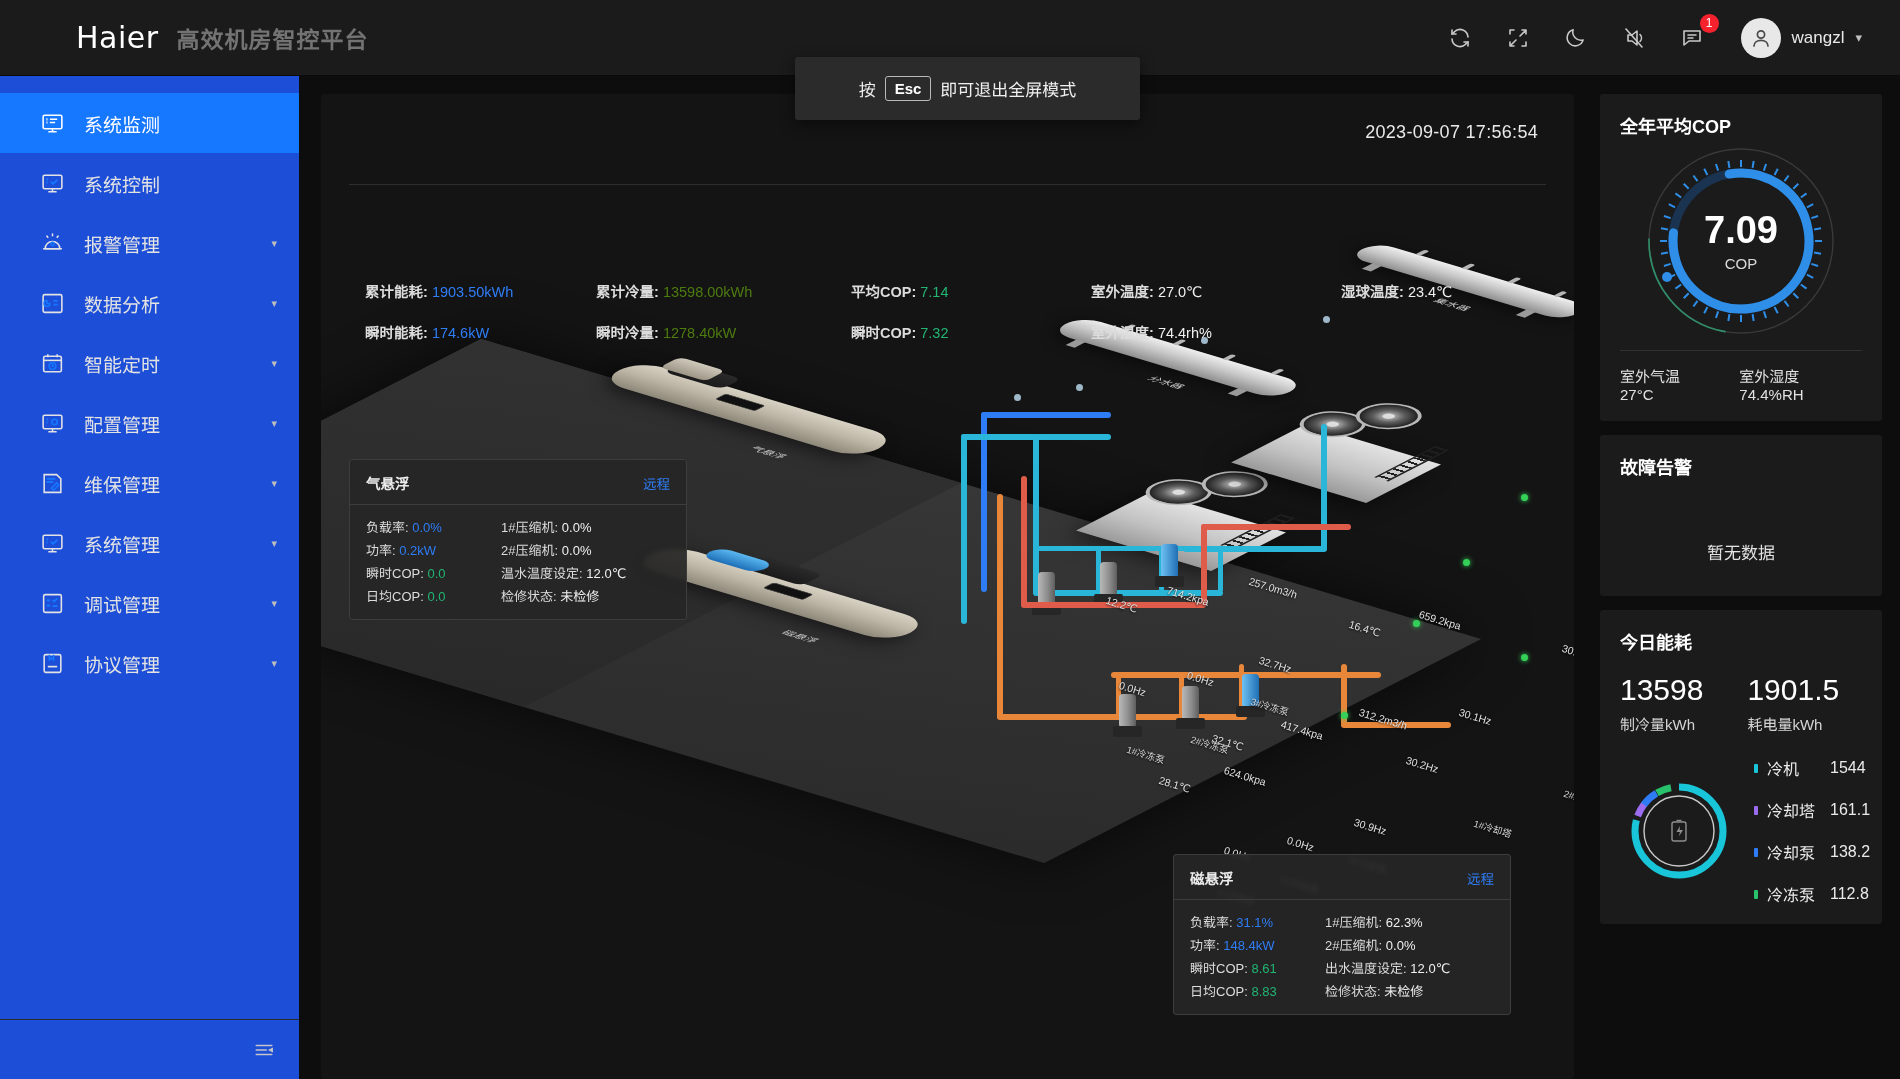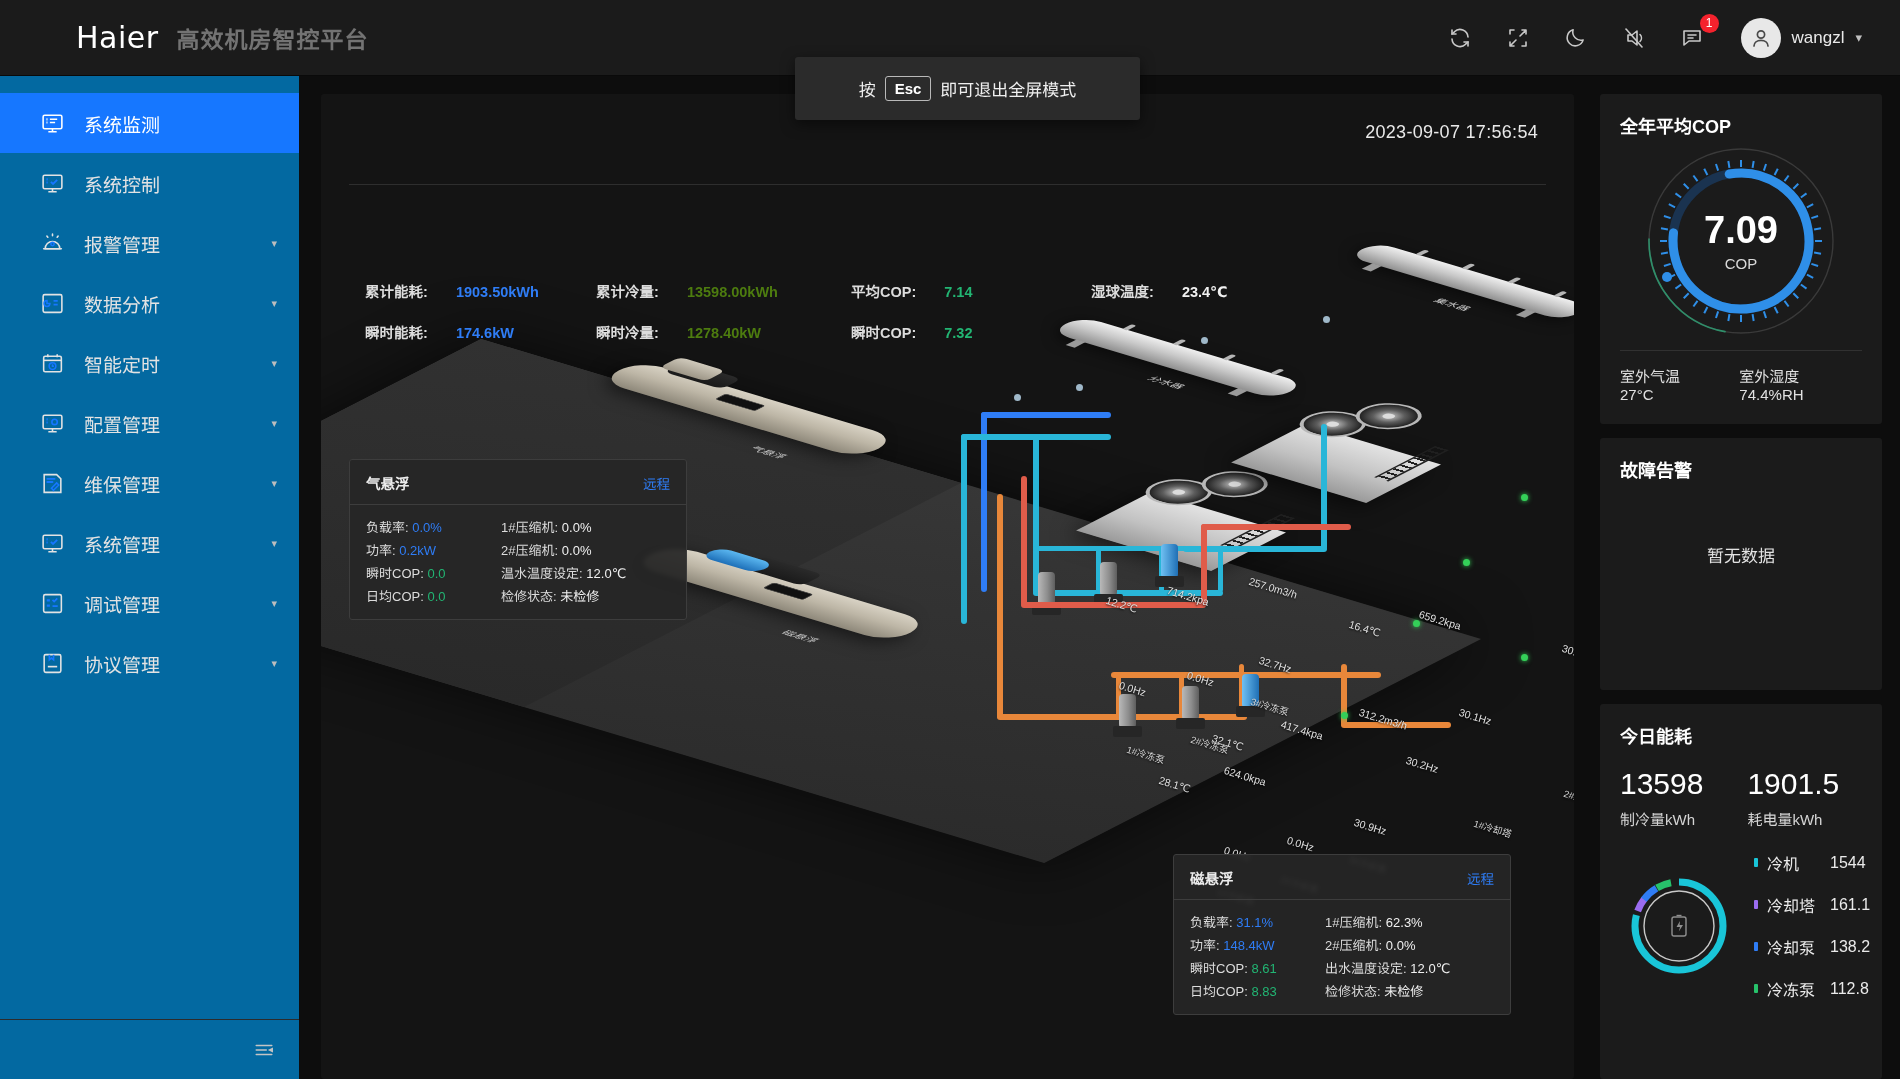--- a/index.html
+++ b/index.html
@@ -49,21 +49,21 @@
     width: 40px; height: 40px; border-radius: 50%;
     background: #e8e8e8; display: flex; align-items: center; justify-content: center;
     color: #4a4a4a;
   }
   .username { font-size: 17px; color: #e9e9e9; }
   .caret { color: #c0c0c0; font-size: 13px; }
 
   
   .sidebar {
     position: absolute; top: 76px; left: 0; width: 299px; height: 1003px;
-    background: #0369a1;
+    background: #1d4ed8;
     padding-top: 17px;
   }
   .menu-item {
     height: 60px; display: flex; align-items: center;
     padding: 0 22px 0 40px; cursor: pointer; color: #e3e3e3;
     font-size: 19px; position: relative;
   }
   .menu-item.active { background: #1677ff; color: #fff; }
   .menu-icon { width: 25px; height: 25px; margin-right: 19px; flex: 0 0 25px; }
   .menu-icon svg { display: block; }
@@ -111,21 +111,21 @@
     position: absolute; top: 186px; left: 20px; width: 1215px;
     display: flex; z-index: 12;
   }
   .mcol { display: flex; flex-direction: column; gap: 20px; }
   .mcol.c1 { width: 255px; padding-left: 24px; }
   .mcol.c2 { width: 255px; }
   .mcol.c3 { width: 240px; }
   .mcol.c4 { width: 250px; }
   .mcol.c5 { width: 210px; }
   .m-line { font-size: 14.5px; color: #dcdcdc; white-space: nowrap; font-weight: bold; }
-  .m-line .v { font-weight: bold; margin-left: 24px; }
+  .m-line .v { font-weight: normal; }
   .v-blue { color: #2f7df6; }
   .v-cyan { color: #4d7c0f; }
   .v-green { color: #22b573; }
   .v-white { color: #f0f0f0; }
 
   
   .scene { position: absolute; inset: 0; overflow: hidden; }
   .floor {
     position: absolute; left: 160px; top: 245px;
     width: 1000px; height: 560px;
@@ -245,21 +245,21 @@
     display: flex; align-items: center; justify-content: space-between;
     padding: 12px 16px 11px 16px; border-bottom: 1px solid #3d3d3d;
   }
   .ic-title { font-size: 14.5px; color: #ececec; font-weight: bold; }
   .ic-link { font-size: 13.5px; color: #2f7df6; cursor: pointer; }
   .ic-body { padding: 12px 16px 14px 16px; display: grid; grid-template-columns: 1fr 1.25fr; row-gap: 4px; }
   .ic-cell { font-size: 13px; color: #dcdcdc; white-space: nowrap; }
 
   
   .rightbar {
-    position: absolute; top: 76px; left: 1596px; width: 304px; height: 1003px;
+    position: absolute; top: 76px; left: 1596px; width: 304px; height: 848px;
     background: #0d0d0d; padding: 18px 18px 0 4px;
     display: flex; flex-direction: column; gap: 14px;
   }
   .rcard { background: #1b1b1b; border-radius: 3px; padding: 18px 20px; }
   .rcard-title { font-size: 18px; font-weight: bold; color: #ffffff; }
   .cop-card { height: 330px; position: relative; }
   .gauge-wrap { display: flex; justify-content: center; margin-top: 6px; }
   .gauge { position: relative; width: 194px; height: 194px; }
   .gauge svg { display:block; }
   .gauge-center {
@@ -662,20 +662,30 @@
           </div>
         </div>
         <div class="mcol c3">
           <div class="m-line">
             <span>平均COP:</span>
             <span class="v v-green">7.14</span>
           </div>
           <div class="m-line">
             <span>瞬时COP:</span>
             <span class="v v-green">7.32</span>
+          </div>
+        </div>
+        <div class="mcol c4">
+          <div class="m-line">
+            <span>室外温度:</span>
+            <span class="v v-white">27.0℃</span>
+          </div>
+          <div class="m-line">
+            <span>室外湿度:</span>
+            <span class="v v-white">74.4rh%</span>
           </div>
         </div>
         <div class="mcol c5">
           <div class="m-line">
             <span>湿球温度:</span>
             <span class="v v-white">23.4℃</span>
           </div>
         </div>
       </div>
 

